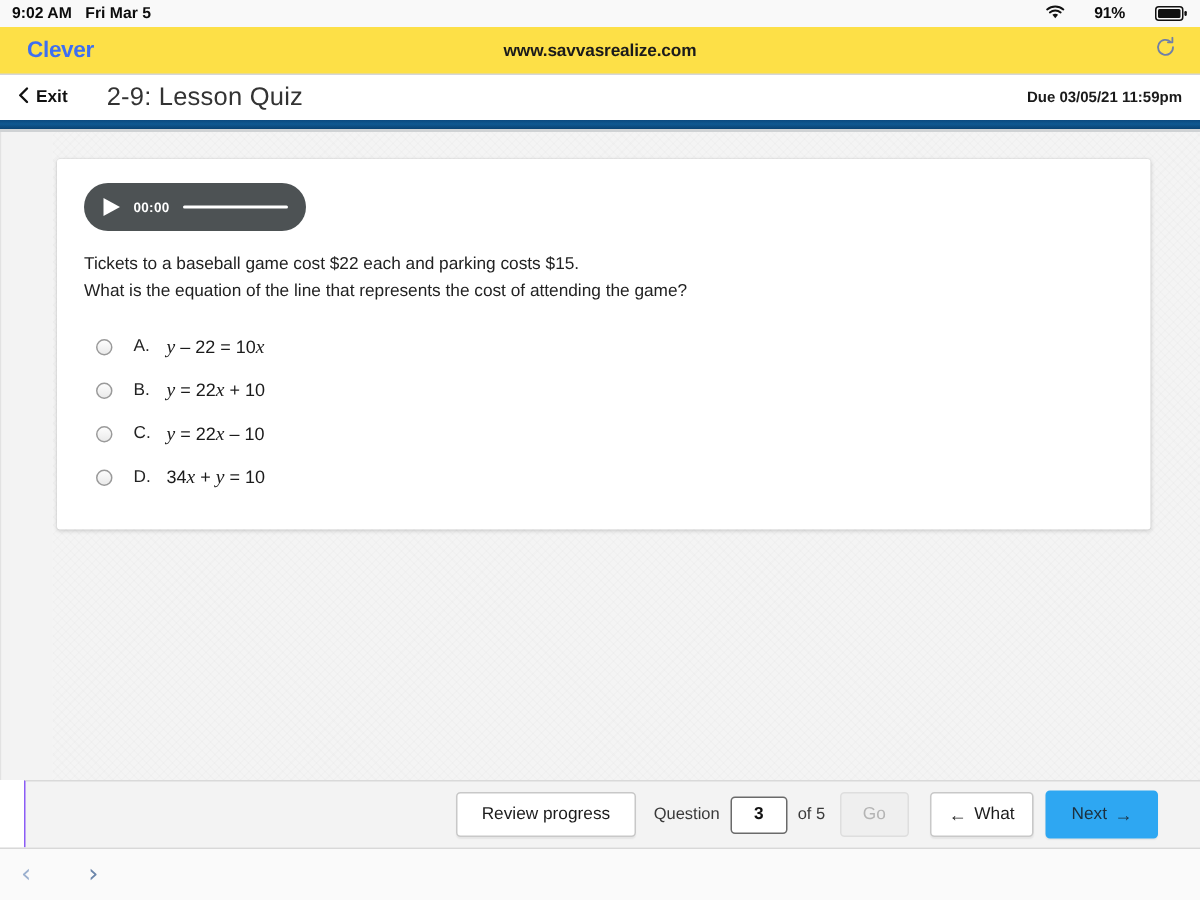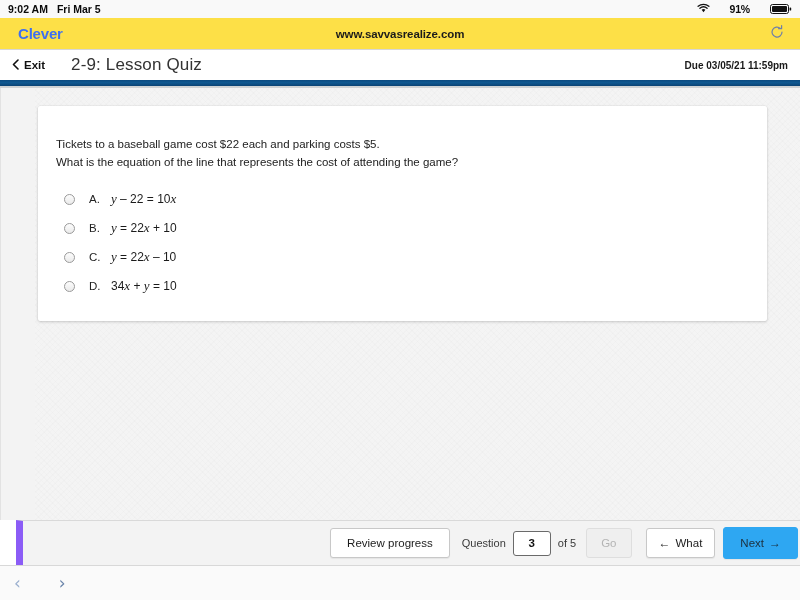--- a/index.html
+++ b/index.html
@@ -217,25 +217,25 @@
     font-style: italic;
     font-family: "Liberation Serif", serif;
     font-size: 13px;
   }
 
   
   .footer-bar {
     height: 45px;
     background: #f3f3f3;
     border-top: 1px solid #d9d9d9;
-    border-left: 7px solid #8b5cf6;
+    border-left: 1px solid #8b5cf6;
     display: flex;
     align-items: center;
     justify-content: flex-end;
-    padding-right: 2px;
+    padding-right: 28px;
     gap: 0;
     box-sizing: border-box;
     margin-left: 16px;
   }
   .btn {
     font-family: "Liberation Sans", sans-serif;
     font-size: 11.5px;
     color: #1c1c1c;
     background: #ffffff;
     border: 1px solid #c8c8c8;
@@ -365,23 +365,28 @@
 </div>
 <div class="navy-bar"></div>
 <div class="navy-under"></div>
 
 <div class="content-wrap">
   <div class="left-gutter"></div>
   <div class="content-area">
 
     <div class="question-card">
 
+      <div class="audio-player">
+        <span class="play-triangle"></span>
+        <span class="audio-time">00:00</span>
+        <span class="audio-track"></span>
+      </div>
 
       <div class="question-text">
-        <div>Tickets to a baseball game cost $22 each and parking costs $5.</div>
+        <div>Tickets to a baseball game cost $22 each and parking costs $15.</div>
         <div>What is the equation of the line that represents the cost of attending the game?</div>
       </div>
 
       <div class="options">
 
         <div class="option-row">
           <span class="radio"></span>
           <span class="option-letter">A.</span>
           <span class="option-math"><span></span><i>y</i><span> – 22 = 10</span><i>x</i><span></span></span>
         </div>

